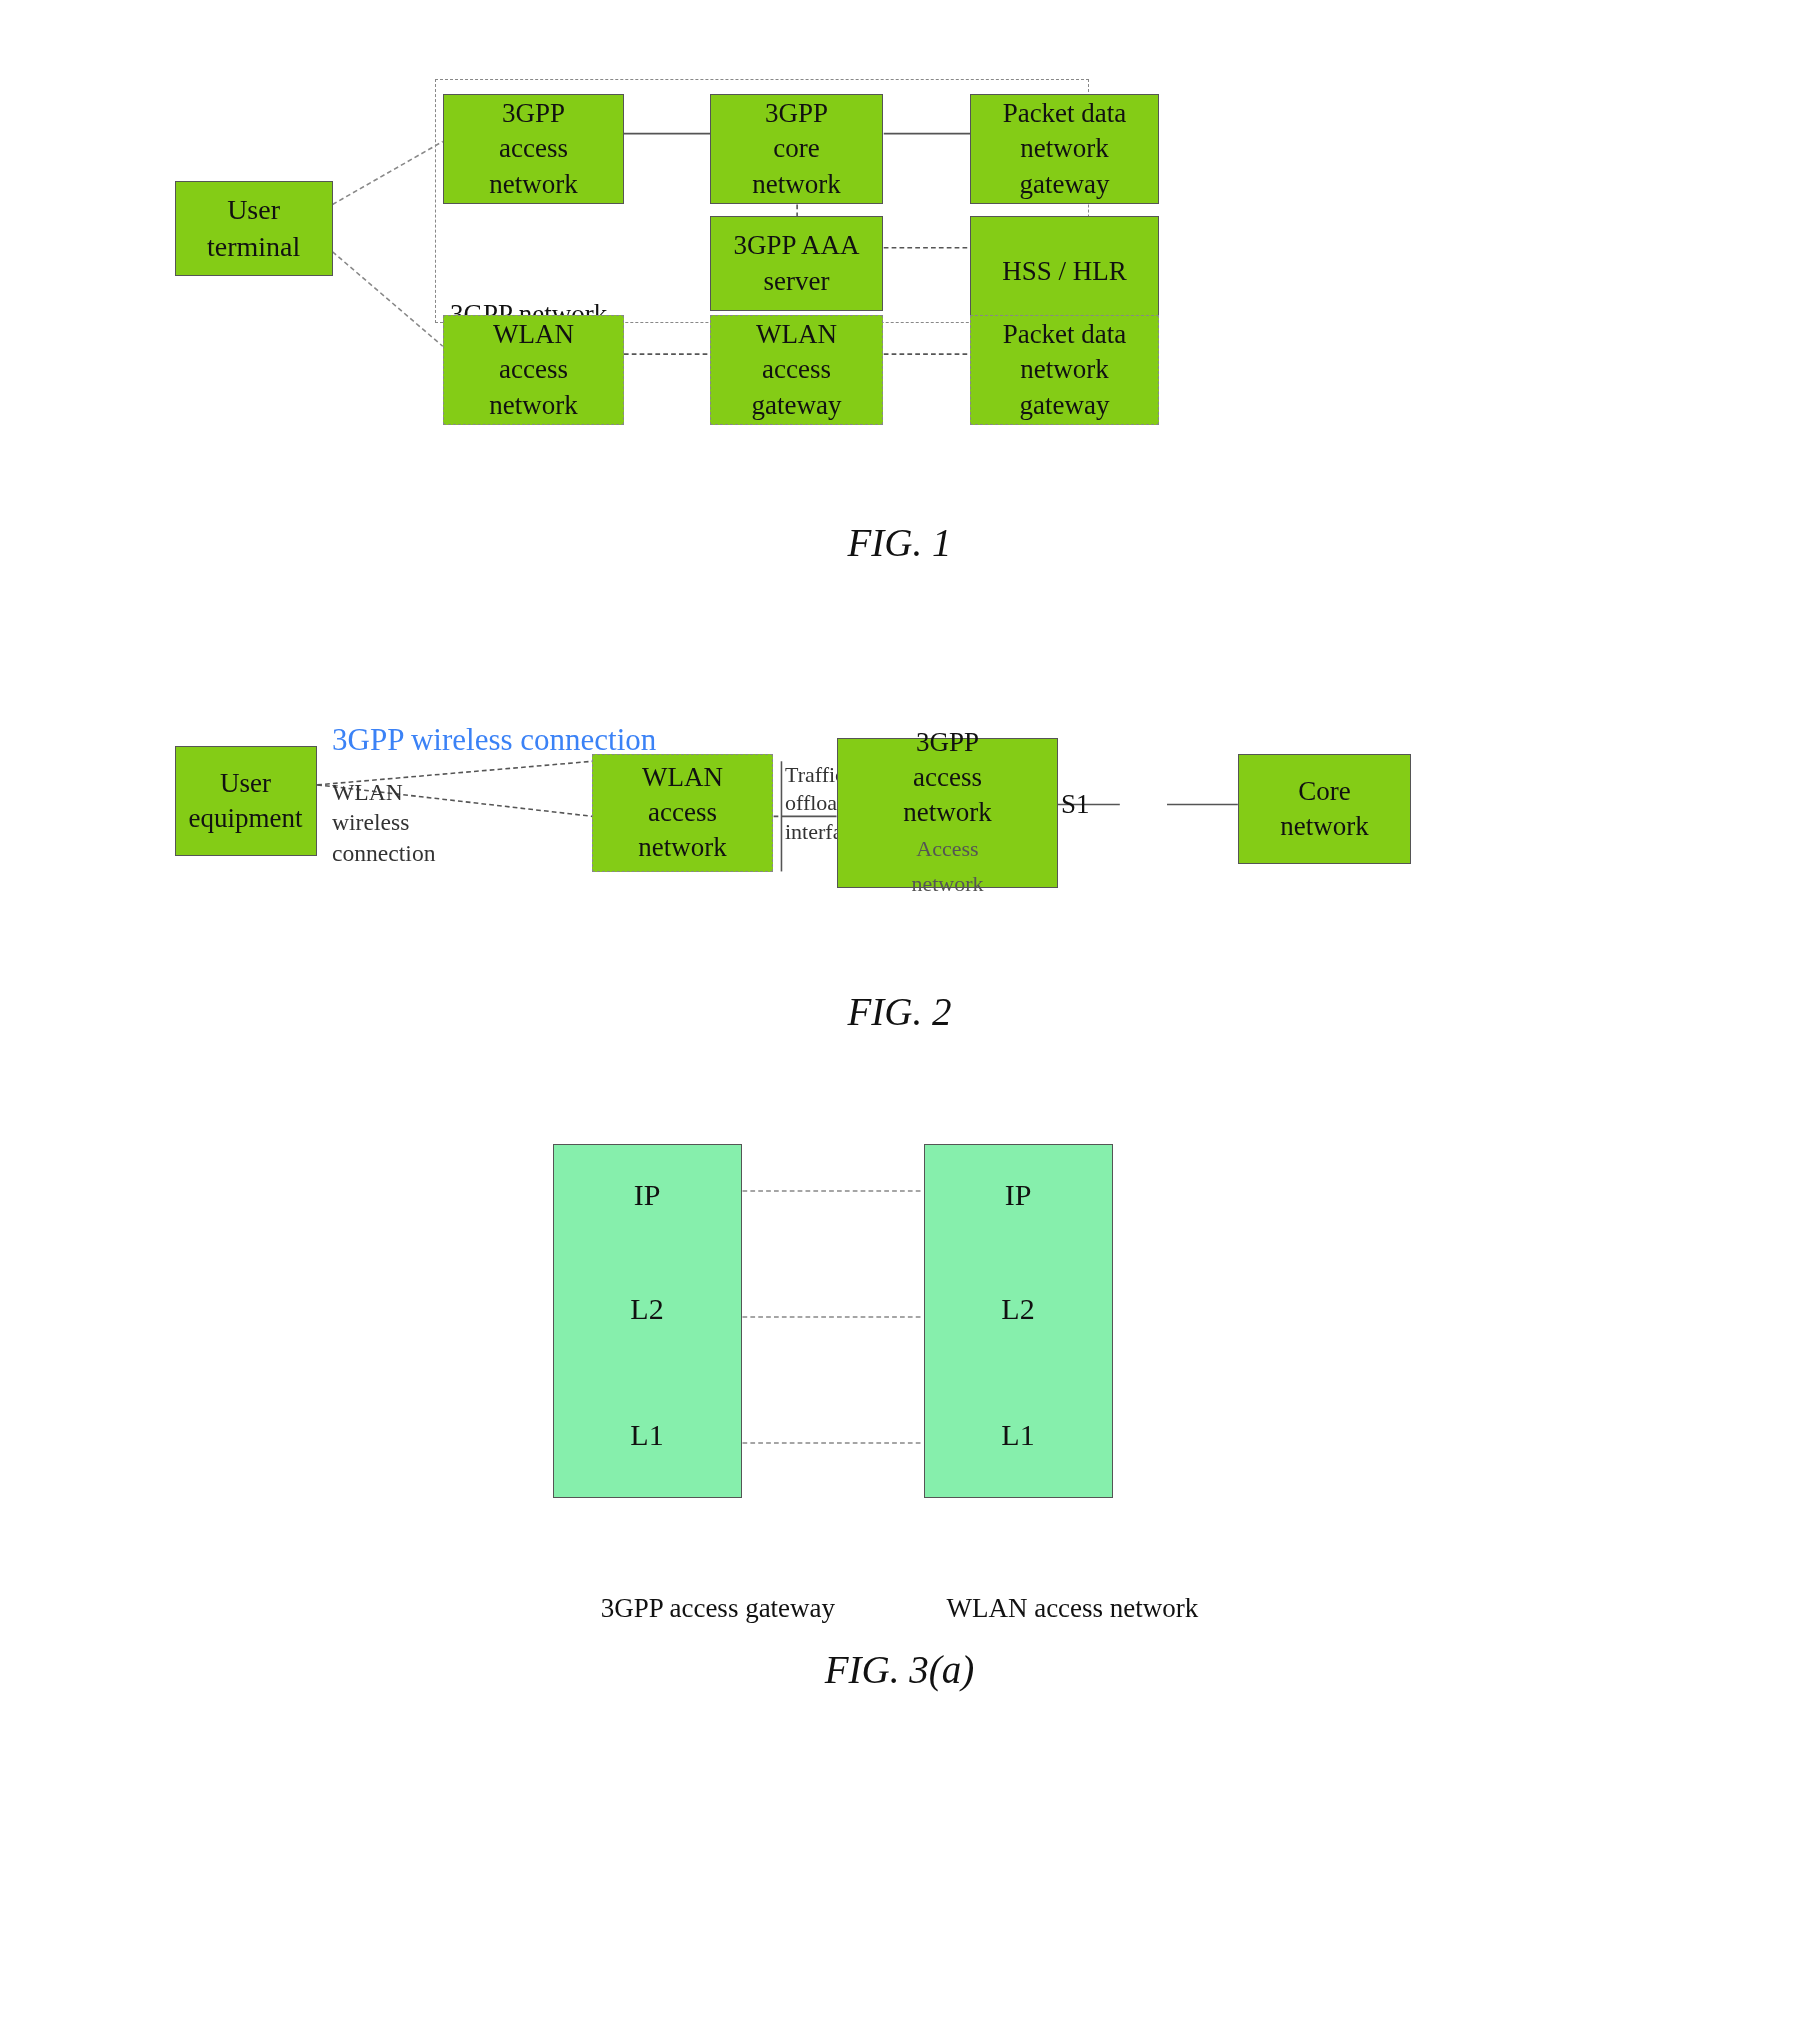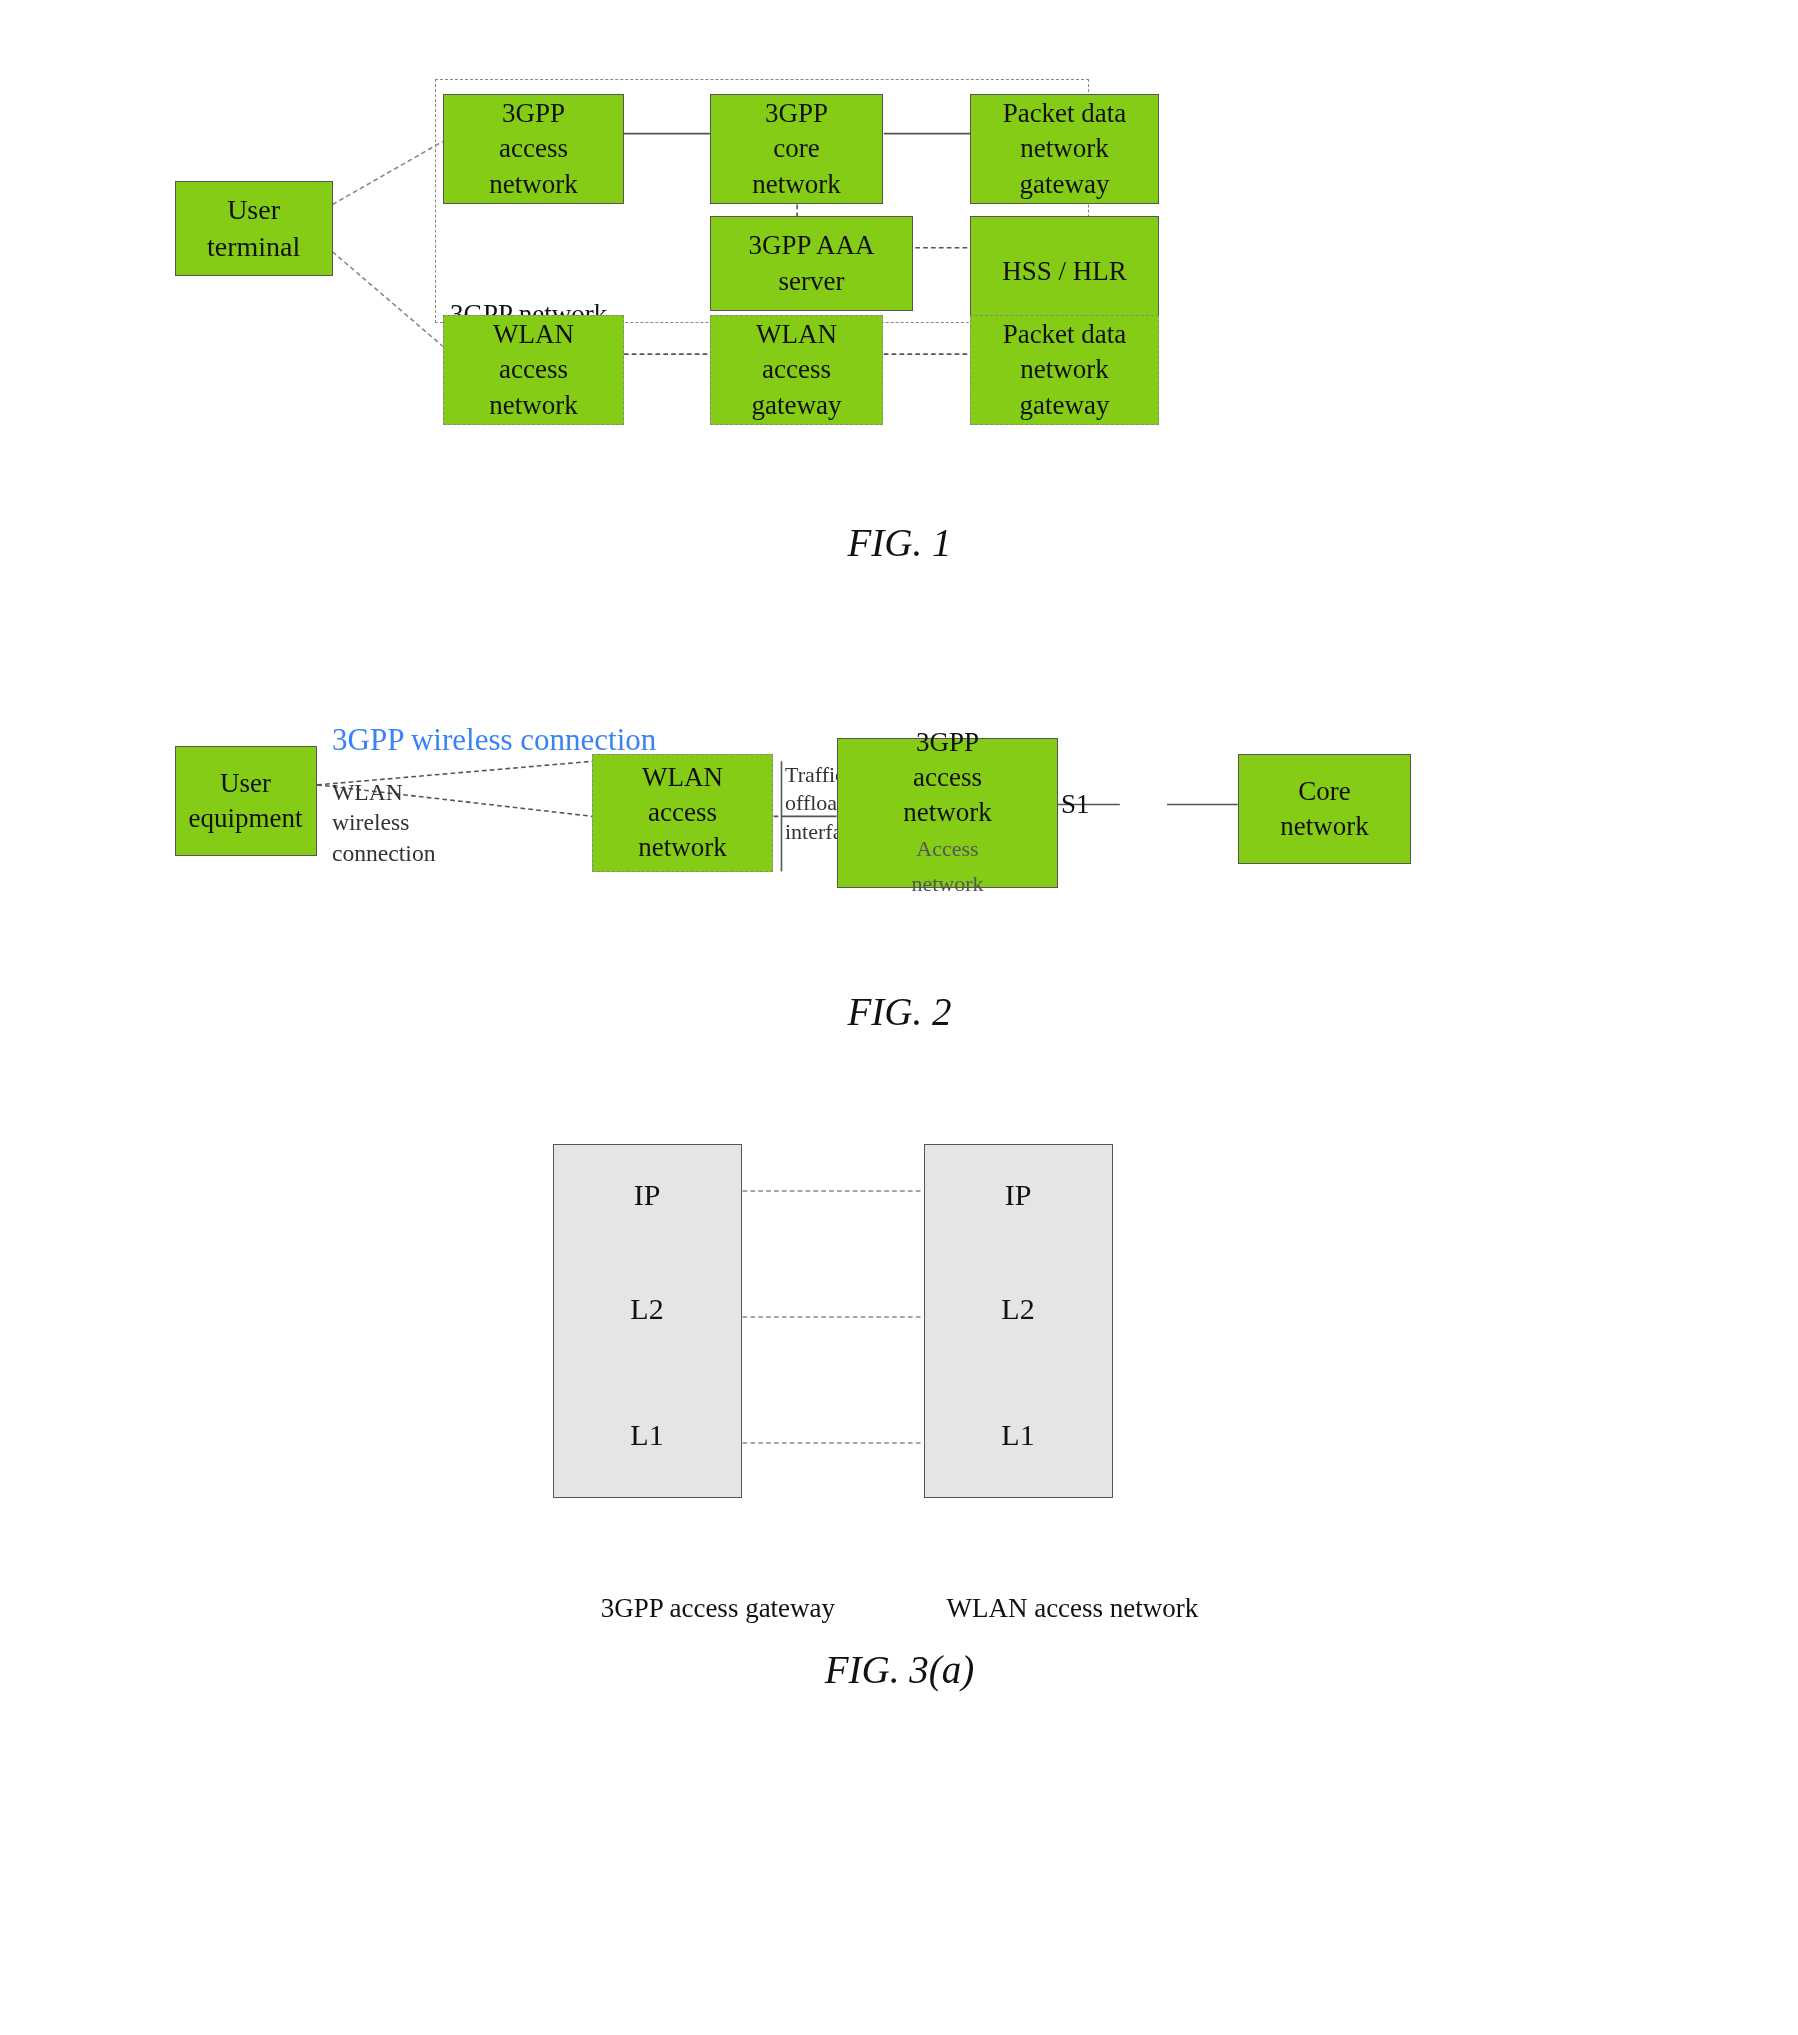--- a/index.html
+++ b/index.html
@@ -90,21 +90,21 @@
     .fig3-diagram {
       position: relative;
       width: 788px;
       height: 441px;
       margin-bottom: 15.8px;
     }
 
     .stack-box {
       position: absolute;
       border: 1.6px solid #555;
-      background: #e5e5e5;
+      background: #86efac;
       display: flex;
       align-items: center;
       justify-content: center;
       font-size: 30px;
     }
 
     .fig3-labels {
       display: flex;
       width: 709px;
       justify-content: space-around;
@@ -158,21 +158,21 @@
       </div>
 
       <div class="box" style="left:559px; top:47px; width:173px; height:110px; font-size:27px;">
         <span>3GPP<br>core<br>network</span>
       </div>
 
       <div class="box" style="left:819px; top:47px; width:189px; height:110px; font-size:27px;">
         <span>Packet data<br>network<br>gateway</span>
       </div>
 
-      <div class="box" style="left:559px; top:169px; width:203px; height:95px; font-size:27px;">
+      <div class="box" style="left:559px; top:169px; width:173px; height:95px; font-size:27px;">
         <span>3GPP AAA<br>server</span>
       </div>
 
       <div class="box" style="left:819px; top:169px; width:189px; height:111px; font-size:27px;">
         <span>HSS / HLR</span>
       </div>
 
       <div class="box" style="left:292px; top:268px; width:181px; height:110px; font-size:27px; border-style: dashed; border-color:#888;">
         <span>WLAN<br>access<br>network</span>
       </div>

